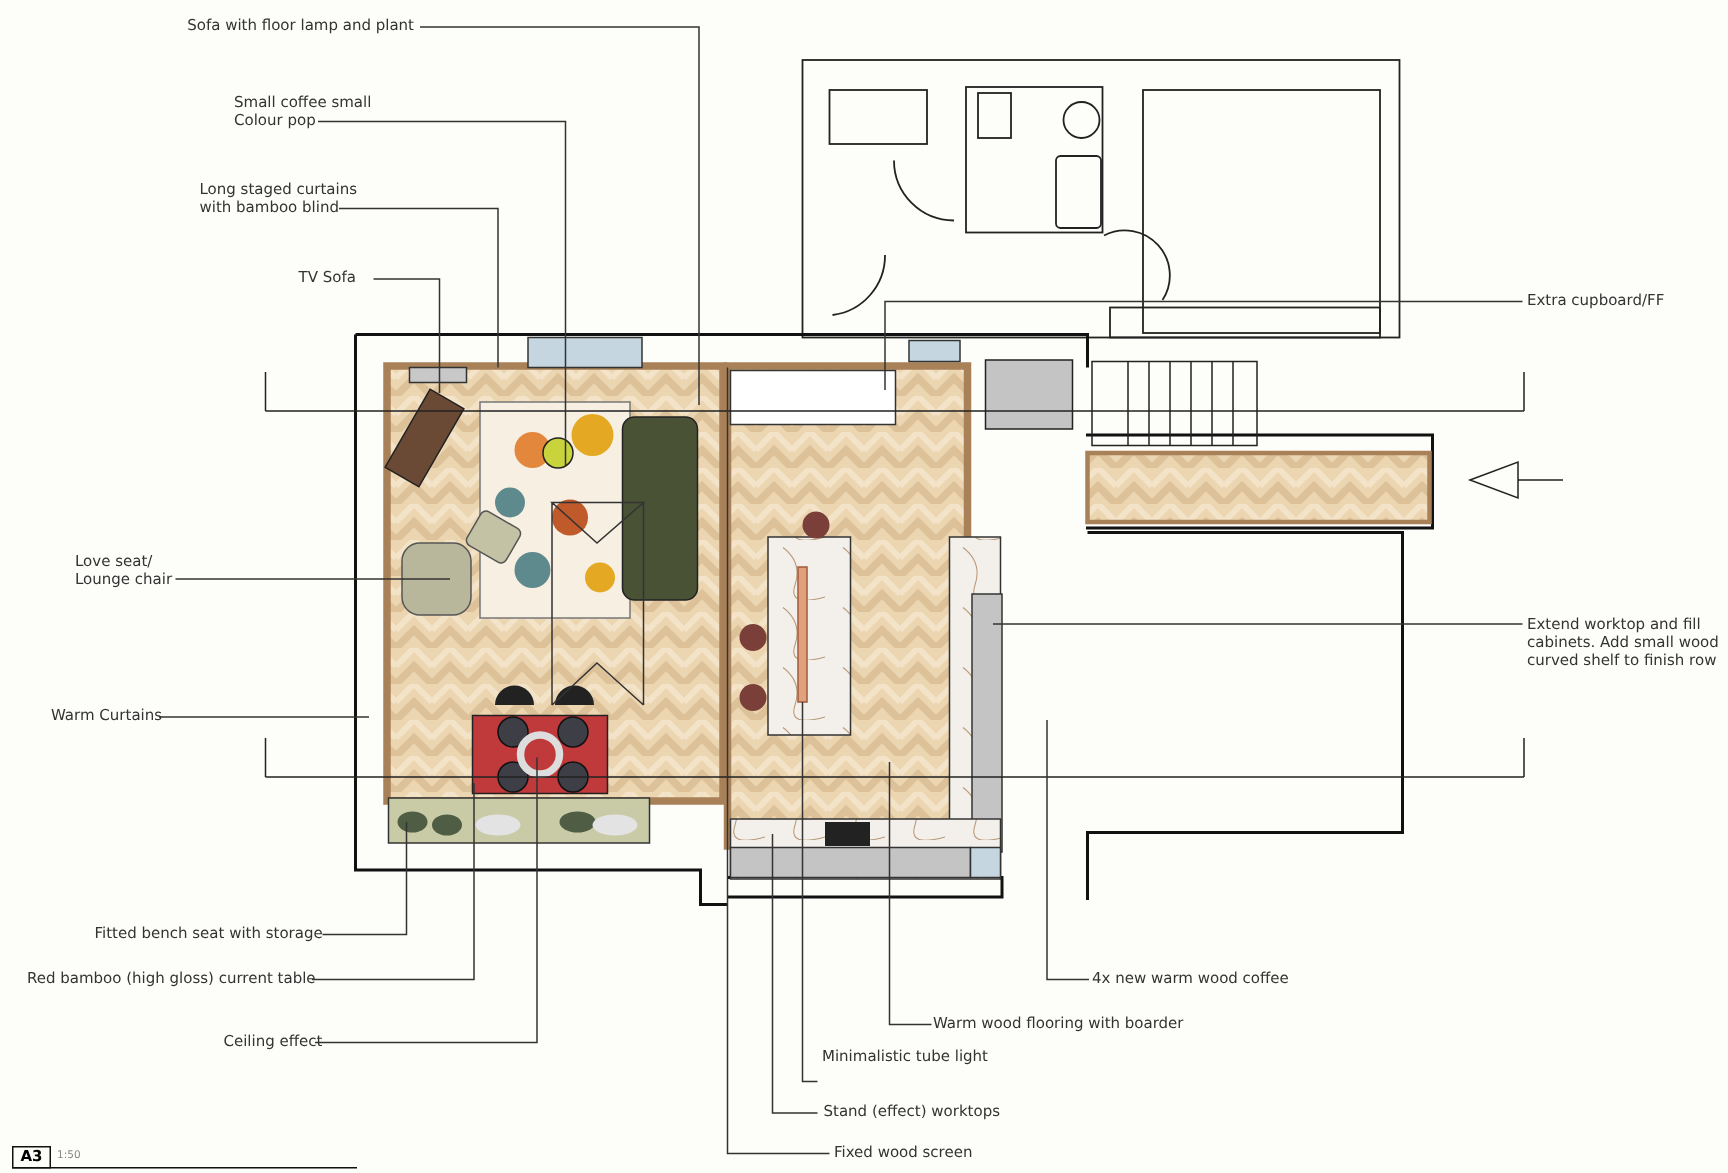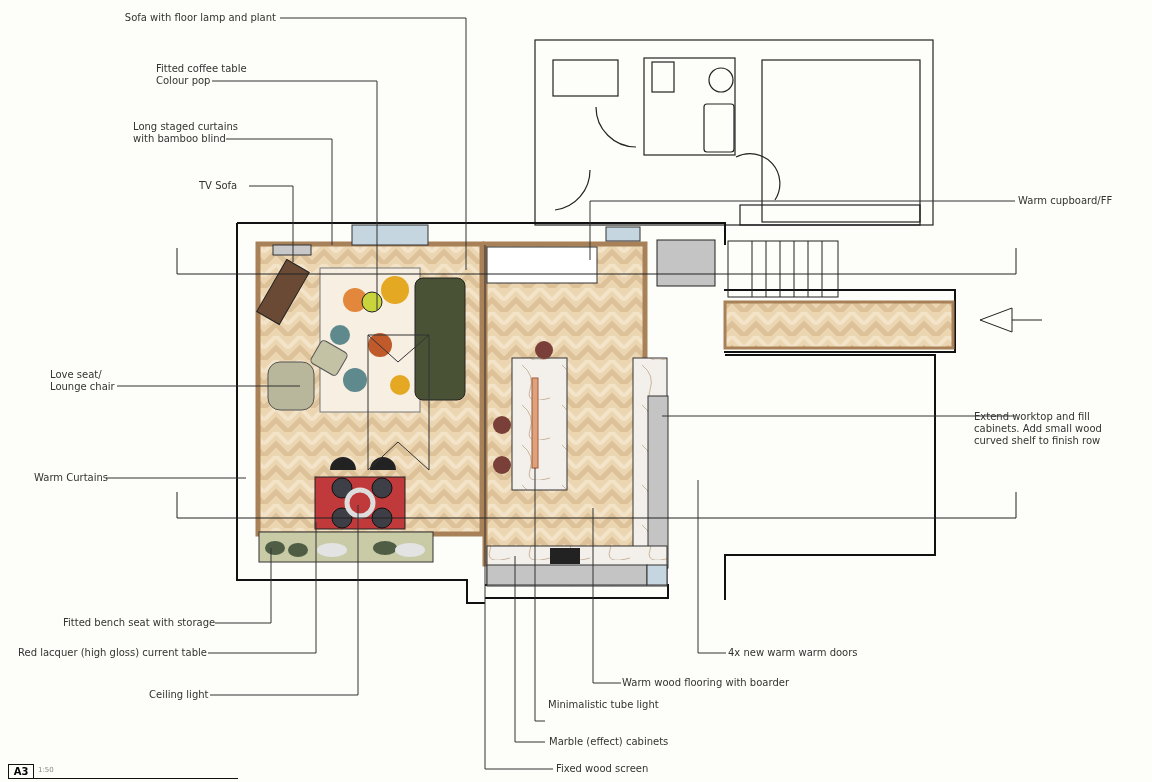--- a/index.html
+++ b/index.html
@@ -135,39 +135,39 @@
     <path d="M1015 416 H662"></path>
     <path d="M726 653 H698 V480"></path>
     <path d="M621 683 H593 V508"></path>
     <path d="M545 721 H535 V468"></path>
     <path d="M545 742 H515 V556"></path>
     <path d="M553 769 H485 V245"></path>
   </g>
 </svg>
 
 <div class="lbl r" style="right:876px;top:12px;">Sofa with floor lamp and plant</div>
-<div class="lbl" style="left:156px;top:63px;">Fitted coffee table
+<div class="lbl" style="left:156px;top:63px;">Small coffee small
 Colour pop</div>
 <div class="lbl" style="left:133px;top:121px;">Long staged curtains
 with bamboo blind</div>
 <div class="lbl" style="left:199px;top:180px;">TV Sofa</div>
 <div class="lbl" style="left:50px;top:369px;">Love seat/
 Lounge chair</div>
 <div class="lbl" style="left:34px;top:472px;">Warm Curtains</div>
 <div class="lbl" style="left:63px;top:617px;">Fitted bench seat with storage</div>
-<div class="lbl" style="left:18px;top:647px;">Red lacquer (high gloss) current table</div>
-<div class="lbl" style="left:149px;top:689px;">Ceiling light</div>
+<div class="lbl" style="left:18px;top:647px;">Red bamboo (high gloss) current table</div>
+<div class="lbl" style="left:149px;top:689px;">Ceiling effect</div>
 
-<div class="lbl" style="left:1018px;top:195px;">Warm cupboard/FF</div>
-<div class="lbl" style="left:974px;top:411px;">Extend worktop and fill
+<div class="lbl" style="left:1018px;top:195px;">Extra cupboard/FF</div>
+<div class="lbl" style="left:1018px;top:411px;">Extend worktop and fill
 cabinets. Add small wood
 curved shelf to finish row</div>
-<div class="lbl" style="left:728px;top:647px;">4x new warm warm doors</div>
+<div class="lbl" style="left:728px;top:647px;">4x new warm wood coffee</div>
 <div class="lbl" style="left:622px;top:677px;">Warm wood flooring with boarder</div>
 <div class="lbl" style="left:548px;top:699px;">Minimalistic tube light</div>
-<div class="lbl" style="left:549px;top:736px;">Marble (effect) cabinets</div>
+<div class="lbl" style="left:549px;top:736px;">Stand (effect) worktops</div>
 <div class="lbl" style="left:556px;top:763px;">Fixed wood screen</div>
 
 <div class="sheet">
   <div class="box">A3</div>
   <div class="scale">1:50</div>
   <div class="rule"></div>
 </div>
 
 </body></html>

